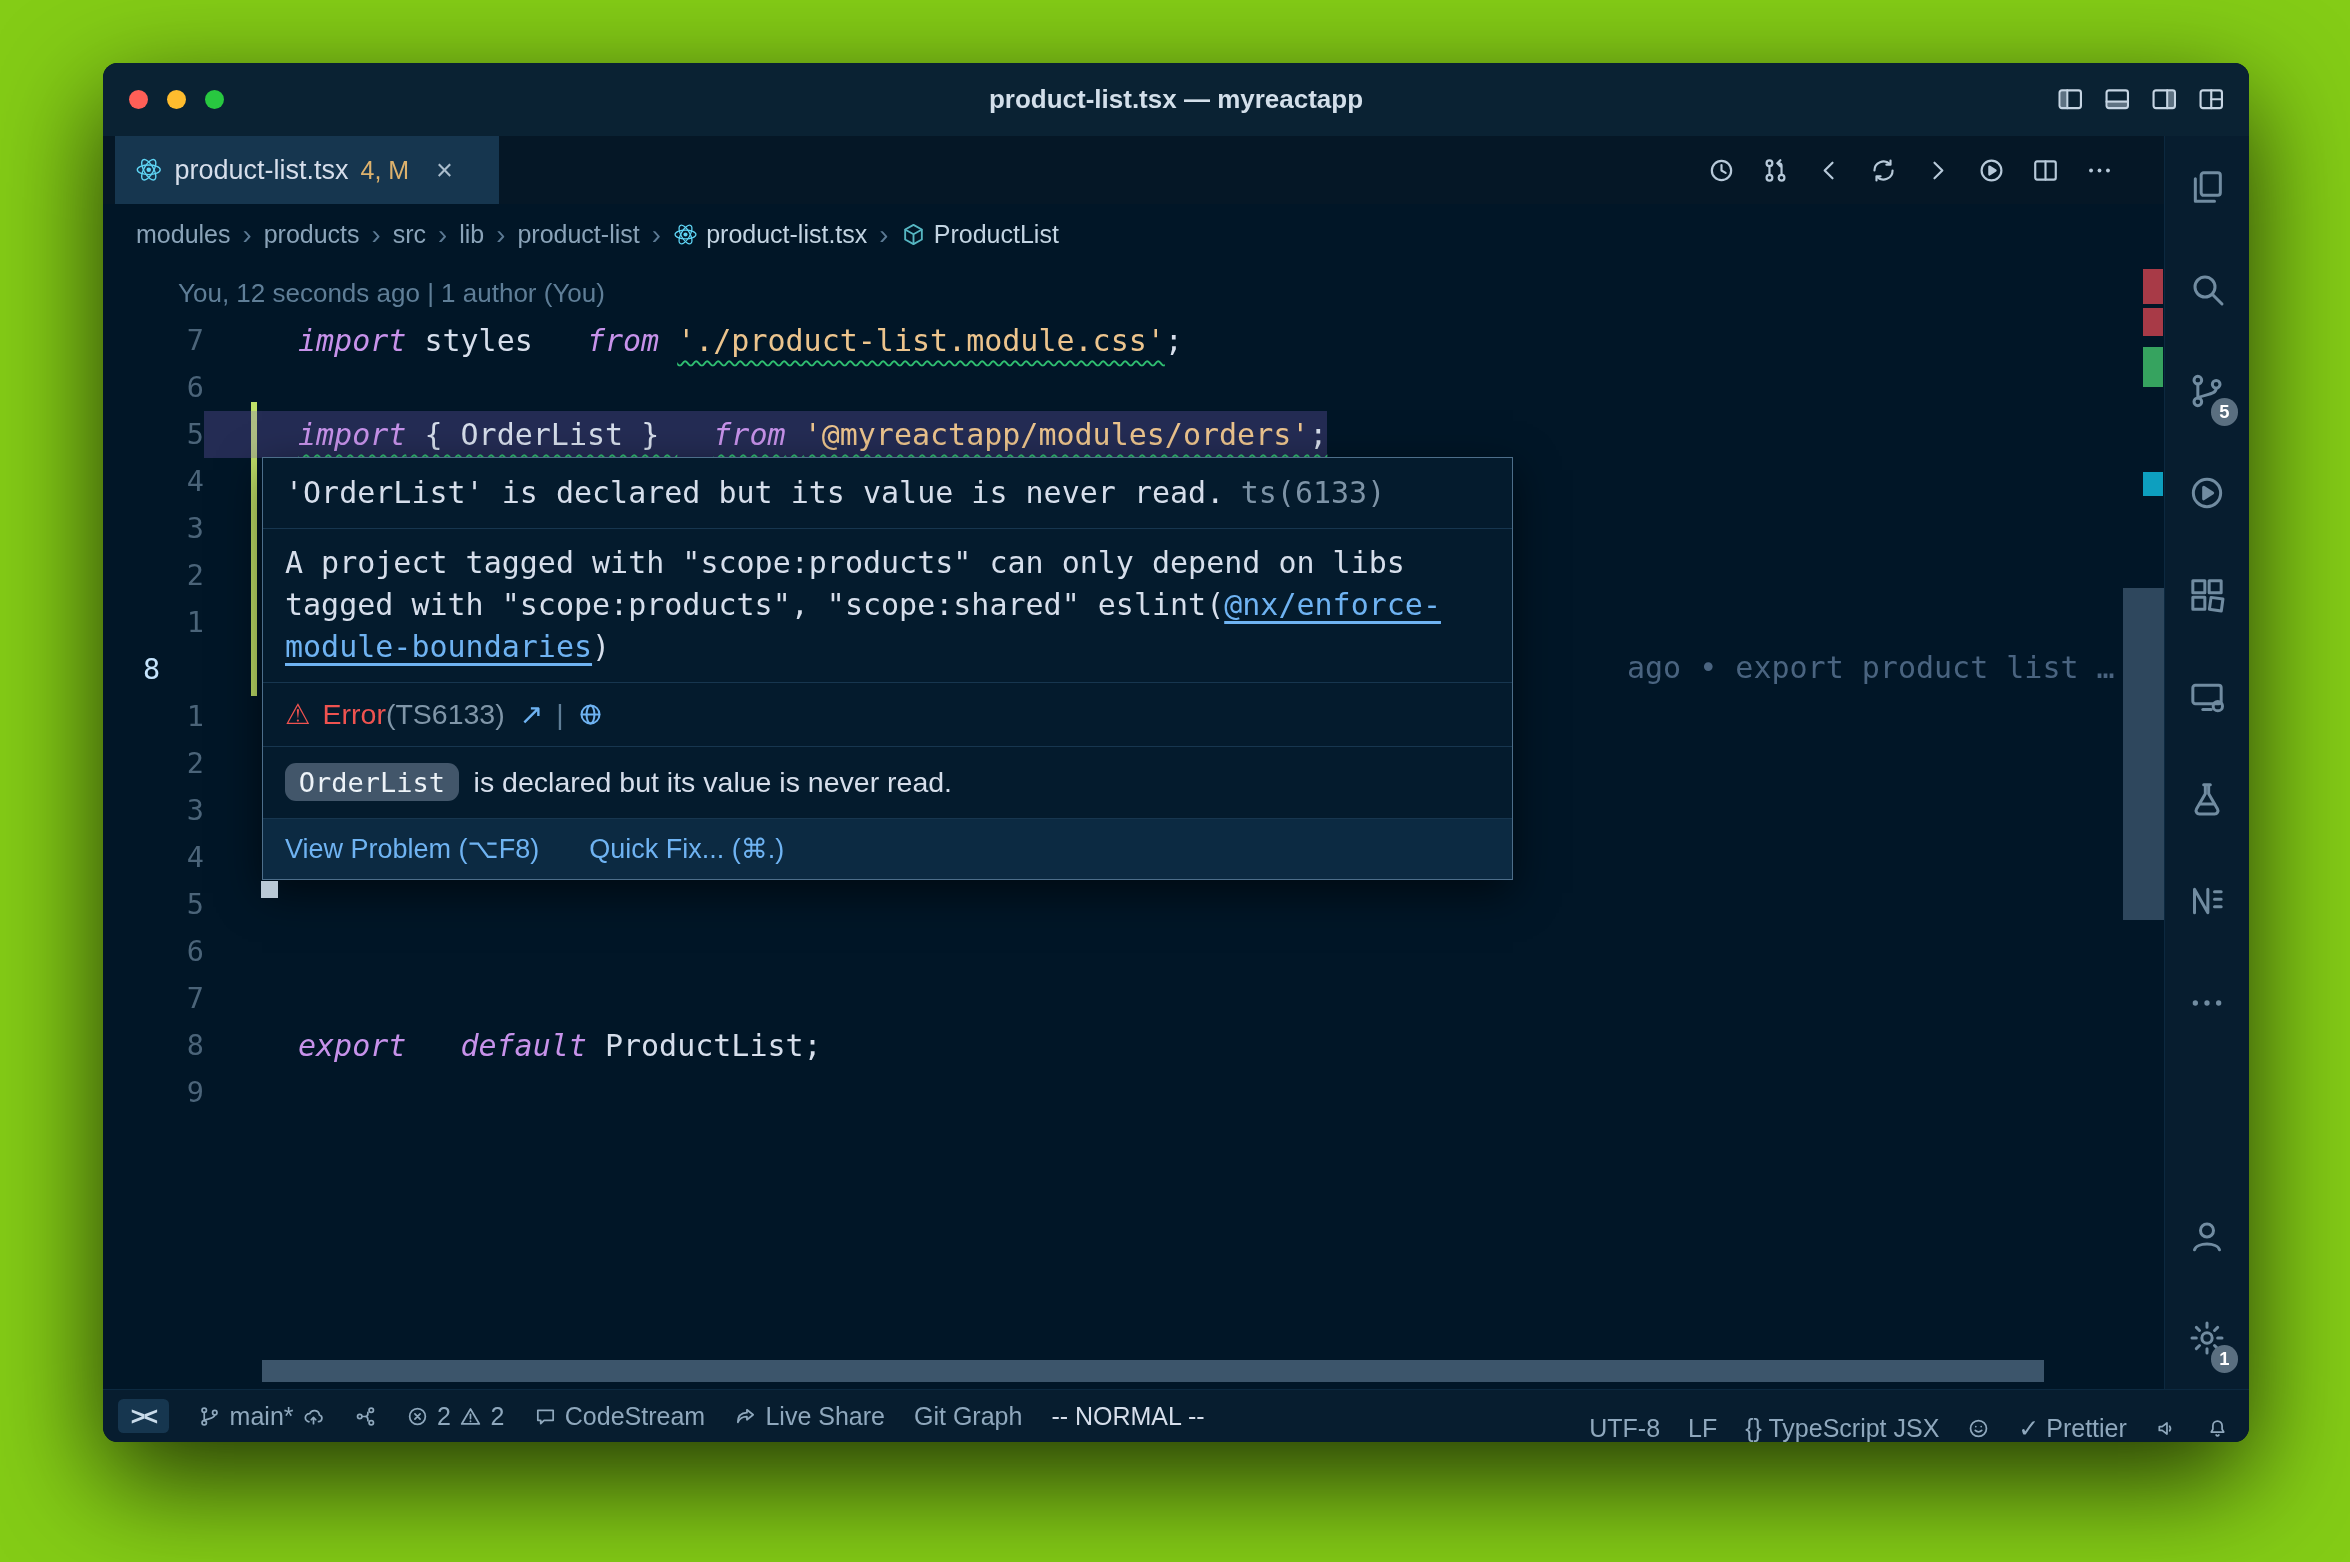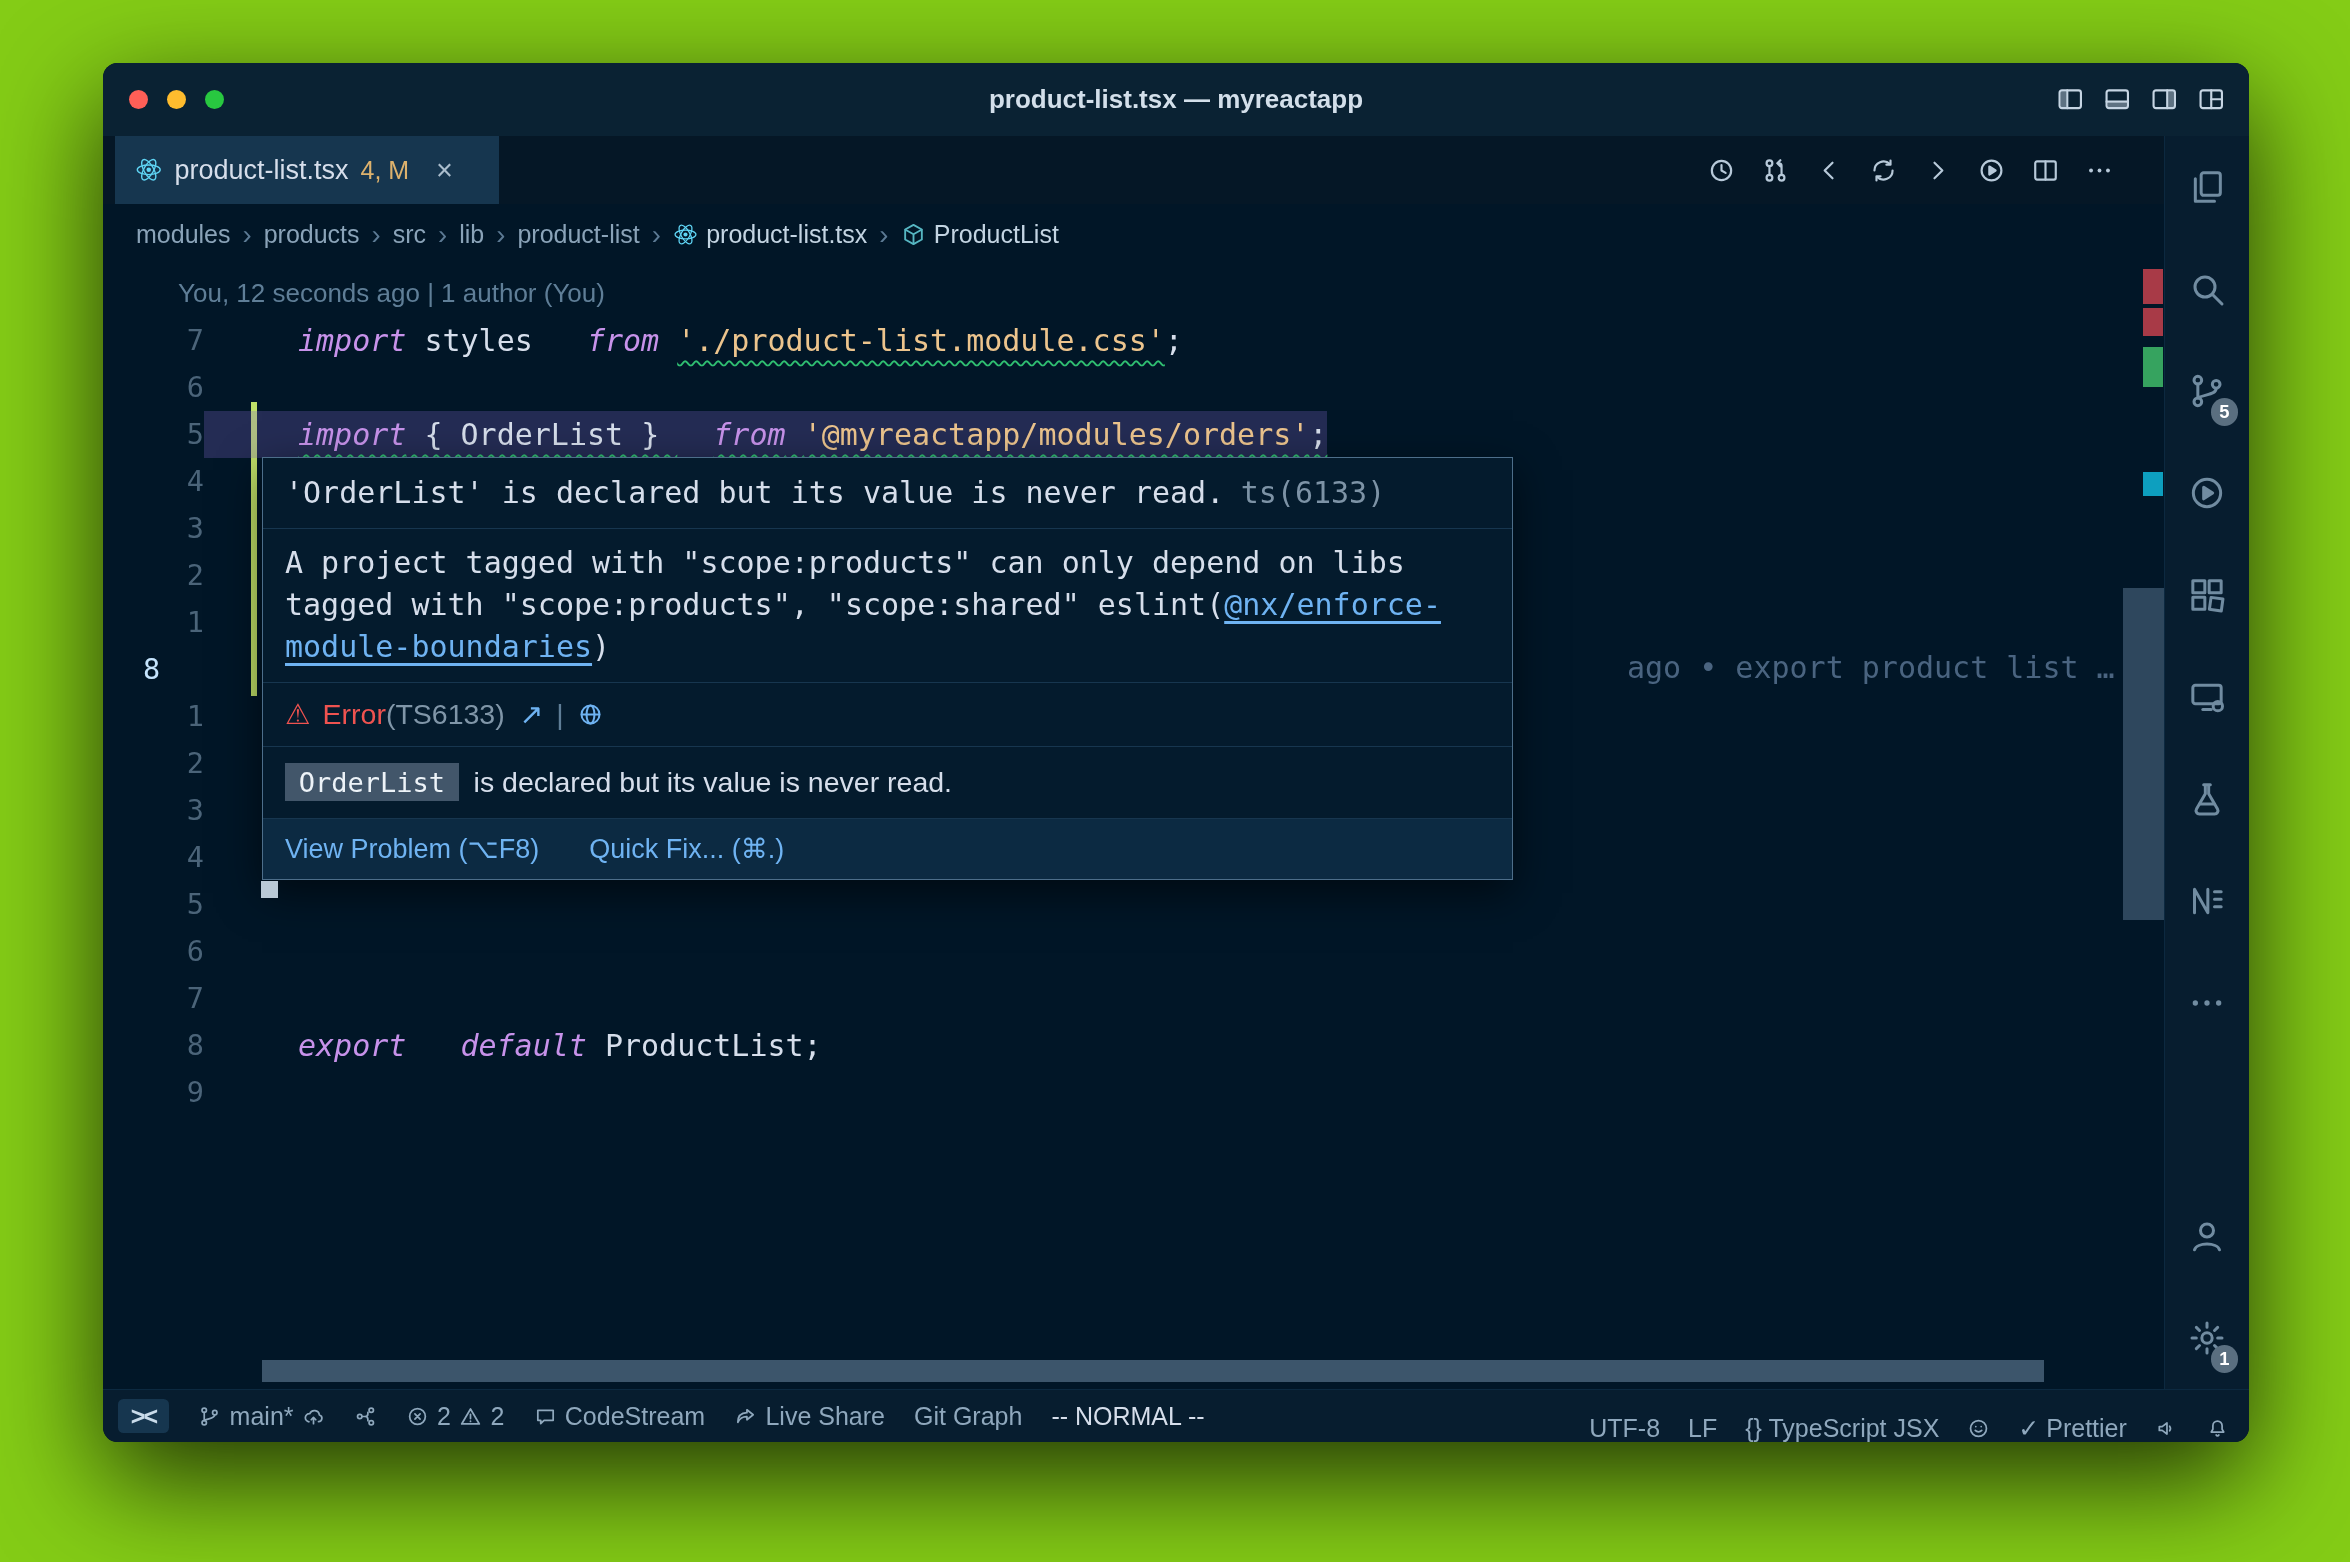--- a/index.html
+++ b/index.html
@@ -64,21 +64,21 @@
   .hv-link{color:#6fb3f2;text-decoration:underline;text-underline-offset:6.4px;cursor:pointer;}
   .hv-errrow{display:flex;align-items:center;font-family:"Liberation Sans",sans-serif;font-size:28.5px;padding:14.7px 22px;}
   .err-warn{color:#ef5350;font-size:28.5px;margin-right:12px;}
   .err{color:#ef5350;}
   .err-code{color:#8096a8;}
   .hv-open{color:#6fb3f2;font-size:28.5px;margin-left:14.7px;}
   .hv-sep{color:#5f7e97;margin:0 13px;}
   .hv-globe{color:#6fb3f2;display:inline-flex;}
   .hv-globe svg{width:27px;height:27px;}
   .hv-msg{font-family:"Liberation Sans",sans-serif;font-size:28.5px;color:#d6deeb;display:flex;align-items:center;gap:14.7px;padding:16.5px 22px;border-bottom:0.9px solid #17364f;}
-  .code-badge{font-family:"DejaVu Sans Mono",monospace;font-size:27px;background:#42566a;color:#edf3f8;padding:3.7px 13.8px;border-radius:0;}
+  .code-badge{font-family:"DejaVu Sans Mono",monospace;font-size:27px;background:#42566a;color:#edf3f8;padding:3.7px 13.8px;border-radius:11px;}
   .kw-mod{color:#ffcb8b;margin-right:20px;}
   .hv-actions{display:flex;gap:50px;padding:13.8px 22px;background:#0c2a42;font-size:27px;color:#6fb3f2;font-family:"Liberation Sans",sans-serif;}
   .hover-grip{position:absolute;left:-1.8px;bottom:-19px;width:16.5px;height:16.5px;background:#b9c9d6;}
 
   
   .statusbar{position:absolute;left:0;right:0;bottom:0;height:53px;background:#071d2f;border-top:0.9px solid #0c2940;display:flex;align-items:center;color:#8fa8bd;font-size:25px;padding:0 14.7px;box-sizing:border-box;}
   .sb-group{display:flex;align-items:center;gap:29px;}
   .sb-right{margin-left:auto;gap:28px;padding-right:5.5px;margin-top:24px;}
   .sb-item{display:inline-flex;align-items:center;gap:8.3px;white-space:nowrap;}
   .sb-ic svg{width:23px;height:23px;display:block}

